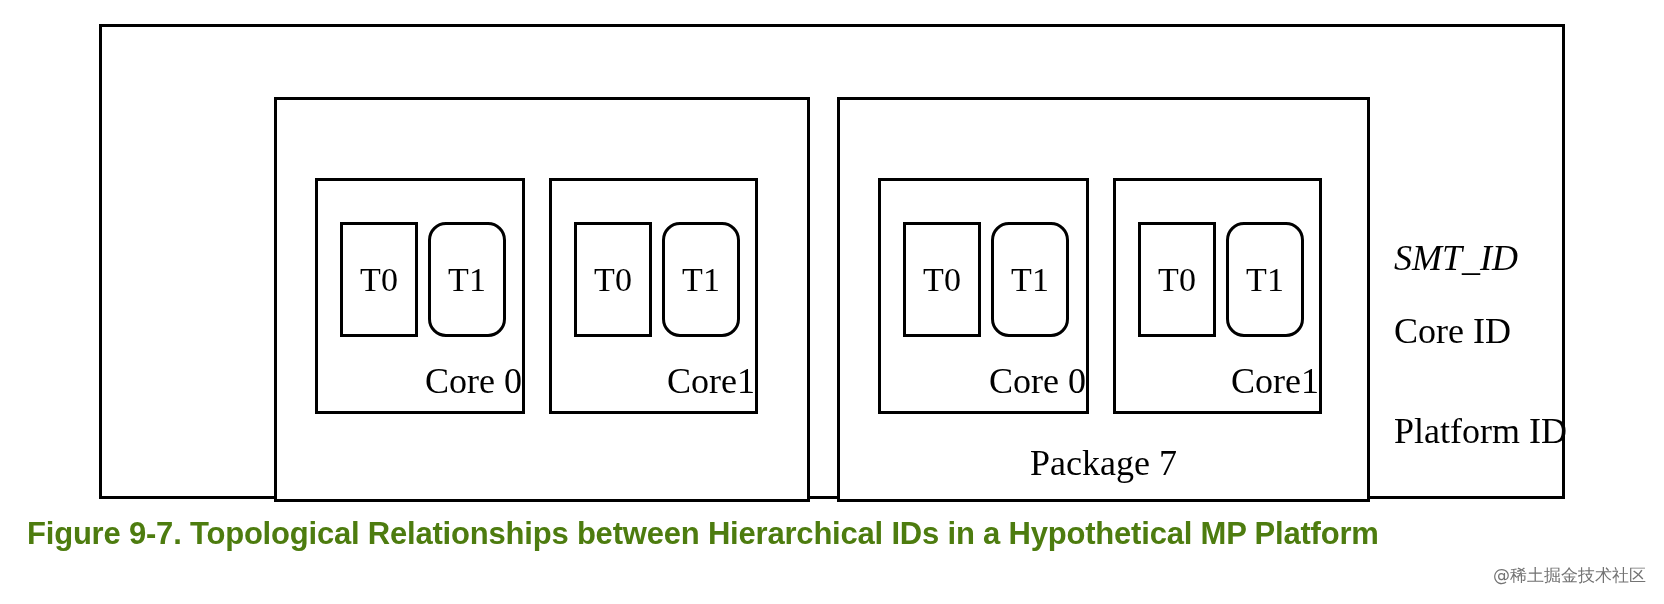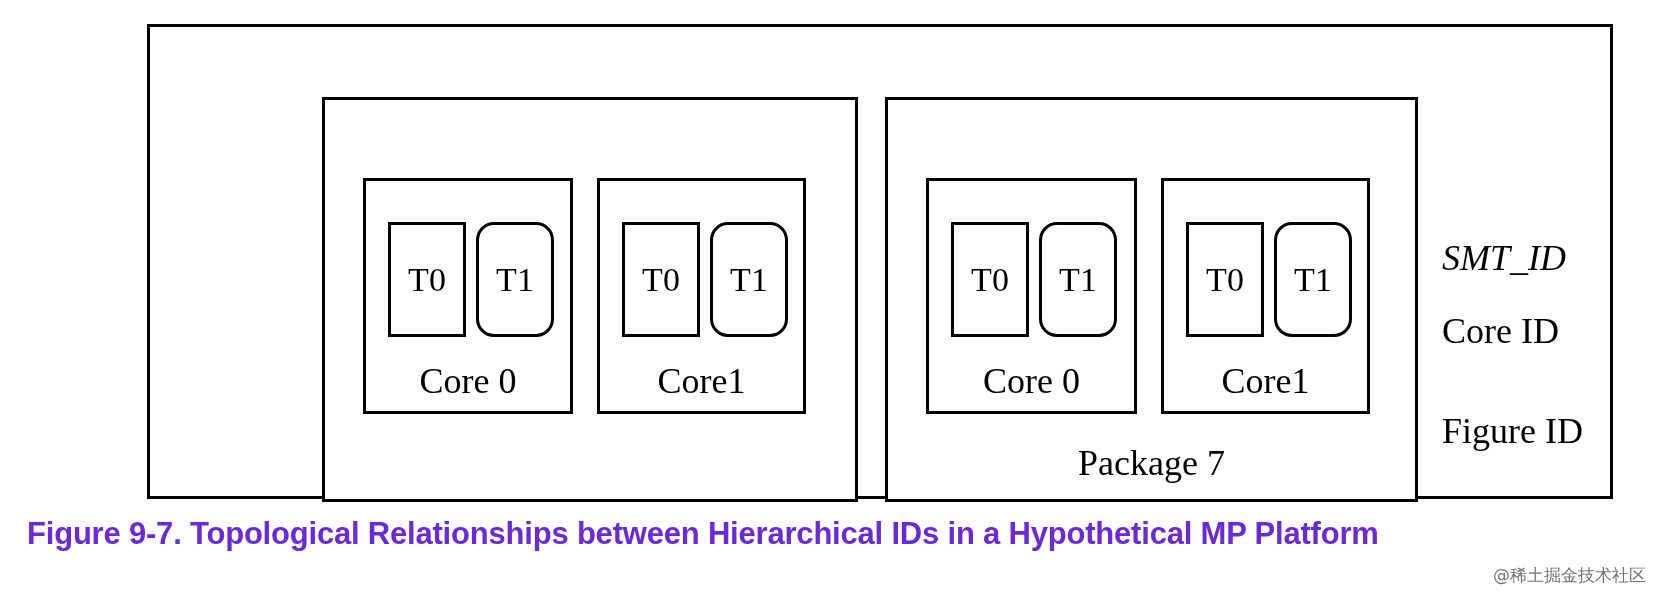--- a/index.html
+++ b/index.html
@@ -25,21 +25,20 @@
   
   .platform-frame {
     position: absolute;
     left: 99px;
     top: 24px;
     width: 1466px;
     height: 475px;
     border: 3px solid #000000;
     box-sizing: border-box;
     background: #ffffff;
-    margin-left: 48px;
   }
 
   
   .package-box {
     position: absolute;
     border: 3px solid #000000;
     box-sizing: border-box;
     background: #ffffff;
   }
   #package-0 {
@@ -80,21 +79,21 @@
   .core-box.core-b { left: 272px; width: 209px; }
 
   #package-1 .core-box.core-a { left: 38px;  width: 211px; }
   #package-1 .core-box.core-b { left: 273px; width: 209px; }
 
   .core-label {
     position: absolute;
     left: 0;
     right: 0;
     bottom: 12px;
-    text-align: center;
+    text-align: right;
     font-size: 36px;
     line-height: 1;
     color: #000000;
     white-space: nowrap;
   }
 
   
   .thread-box {
     position: absolute;
     top: 41px;
@@ -138,21 +137,21 @@
   .figure-caption {
     position: absolute;
     left: 27px;
     top: 516px;
     width: 1620px;
     font-family: "Liberation Sans", "DejaVu Sans", sans-serif;
     font-weight: bold;
     font-size: 31px;
     line-height: 1.15;
     letter-spacing: -0.2px;
-    color: #6d28d9;
+    color: #4d7c0f;
     white-space: nowrap;
   }
 
   
   .watermark {
     position: absolute;
     right: 18px;
     top: 564px;
     font-family: "DejaVu Sans", sans-serif;
     font-size: 17px;
@@ -212,21 +211,21 @@
         </div>
         <div class="core-label">Core1</div>
       </div>
 
       <div class="package-label">Package 7</div>
     </div>
 
     <div class="id-legend">
       <div class="id-legend-item" id="legend-smt">SMT_ID</div>
       <div class="id-legend-item" id="legend-core">Core ID</div>
-      <div class="id-legend-item" id="legend-package">Figure ID</div>
+      <div class="id-legend-item" id="legend-package">Platform ID</div>
     </div>
 
   </div>
 
   <div class="figure-caption">Figure 9-7.  Topological Relationships between Hierarchical IDs in a Hypothetical MP Platform</div>
 
   <div class="watermark">@稀土掘金技术社区</div>
 
 </div>
 

